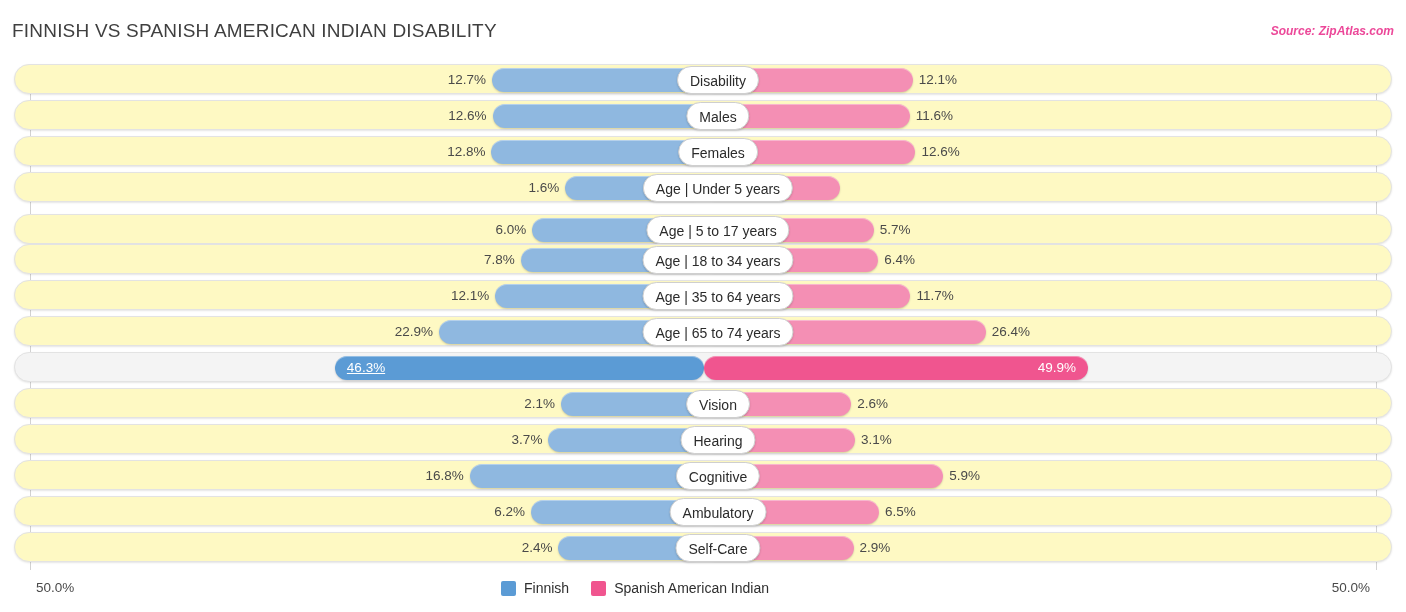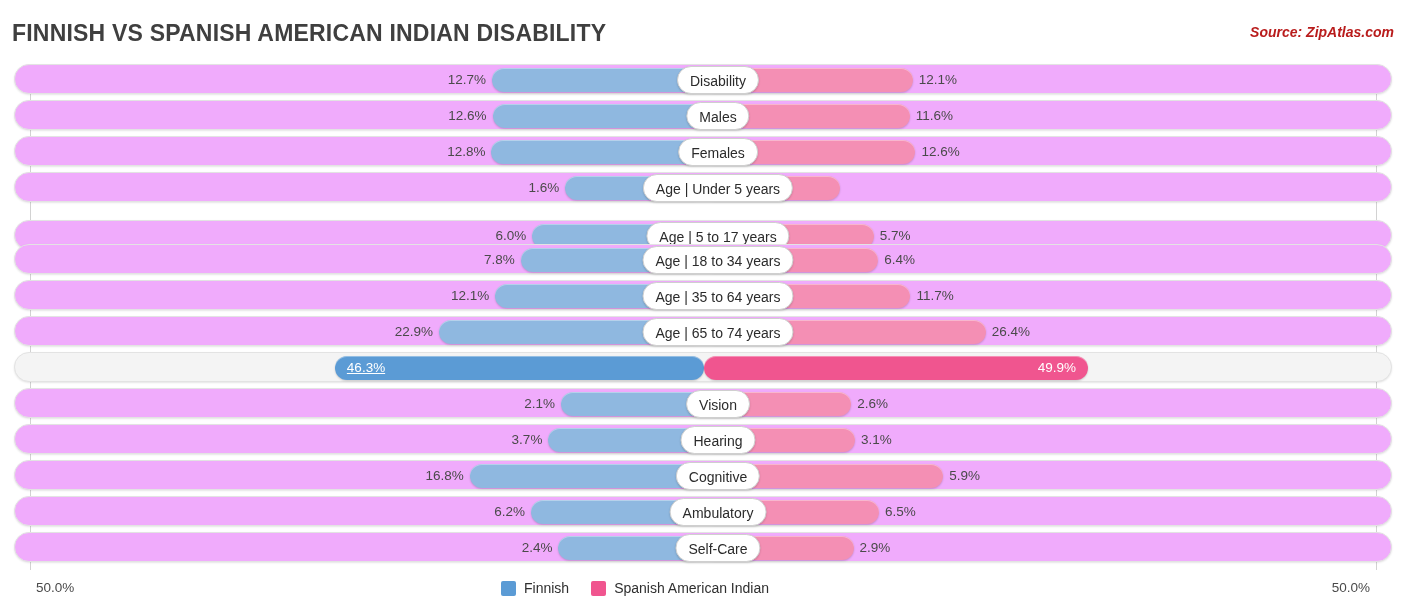--- a/index.html
+++ b/index.html
@@ -9,40 +9,40 @@
     font-family:"Liberation Sans", sans-serif;
     color:#3c3c3c;
     overflow:hidden;
     position:relative;
   }
   .header{
     position:absolute;left:0;top:0;width:1406px;height:58px;
   }
   .title{
     position:absolute;left:12px;top:20px;
-    font-size:23px;letter-spacing:.2px;color:#3f3f3f;font-weight:700;
+    font-size:19px;letter-spacing:.2px;color:#3f3f3f;font-weight:400;
     white-space:nowrap;
   }
   .source{
     position:absolute;right:12px;top:24px;
-    font-size:14px;font-style:italic;font-weight:bold;color:#b91c1c;
+    font-size:12px;font-style:italic;font-weight:bold;color:#ec4899;
     white-space:nowrap;
   }
   .chart{
     position:absolute;left:0;top:58px;width:1406px;height:518px;
   }
   .gridline{
     position:absolute;top:6px;height:506px;width:1px;background:#d2d2d2;
   }
   .gl-left{left:30px;}
   .gl-right{left:1376px;}
 
   .row{
     position:absolute;left:14px;width:1378px;height:30px;
-    background:#f0abfc;
+    background:#fef9c3;
     border:1px solid #e3e3e3;
     border-radius:15px;
     box-sizing:border-box;
     box-shadow:0 1px 2px rgba(0,0,0,.10);
   }
   .row.hl{background:#f4f4f4;}
 
   .bar{
     position:absolute;top:3px;height:24px;
     border-radius:12px;
@@ -131,21 +131,21 @@
       <div class="val r" style="left: 906.459px; width: 80px;">12.6%</div>
       <div class="pill">Females</div>
     </div>
     <div class="row" style="top: 114px;">
       <div class="bar left" style="left: 550.331px; width: 138.669px;"></div>
       <div class="bar right" style="left: 689px; width: 135.91px;"></div>
       <div class="val l" style="left: 464.331px; width: 80px;">1.6%</div>
       <div class="val r" style="left: 830.91px; width: 80px; margin-top: 40px;">1.3%</div>
       <div class="pill">Age | Under 5 years</div>
     </div>
-    <div class="row" style="top: 162px;">
+    <div class="row" style="top: 156px;">
       <div class="bar left" style="left: 517.344px; width: 171.656px;"></div>
       <div class="bar right" style="left: 689px; width: 169.655px;"></div>
       <div class="val l" style="left: 431.344px; width: 80px;">6.0%</div>
       <div class="val r" style="left: 864.655px; width: 80px;">5.7%</div>
       <div class="pill">Age | 5 to 17 years</div>
     </div>
     <div class="row" style="top: 186px;">
       <div class="bar left" style="left: 505.78px; width: 183.22px;"></div>
       <div class="bar right" style="left: 689px; width: 174.288px;"></div>
       <div class="val l" style="left: 419.78px; width: 80px;">7.8%</div>

